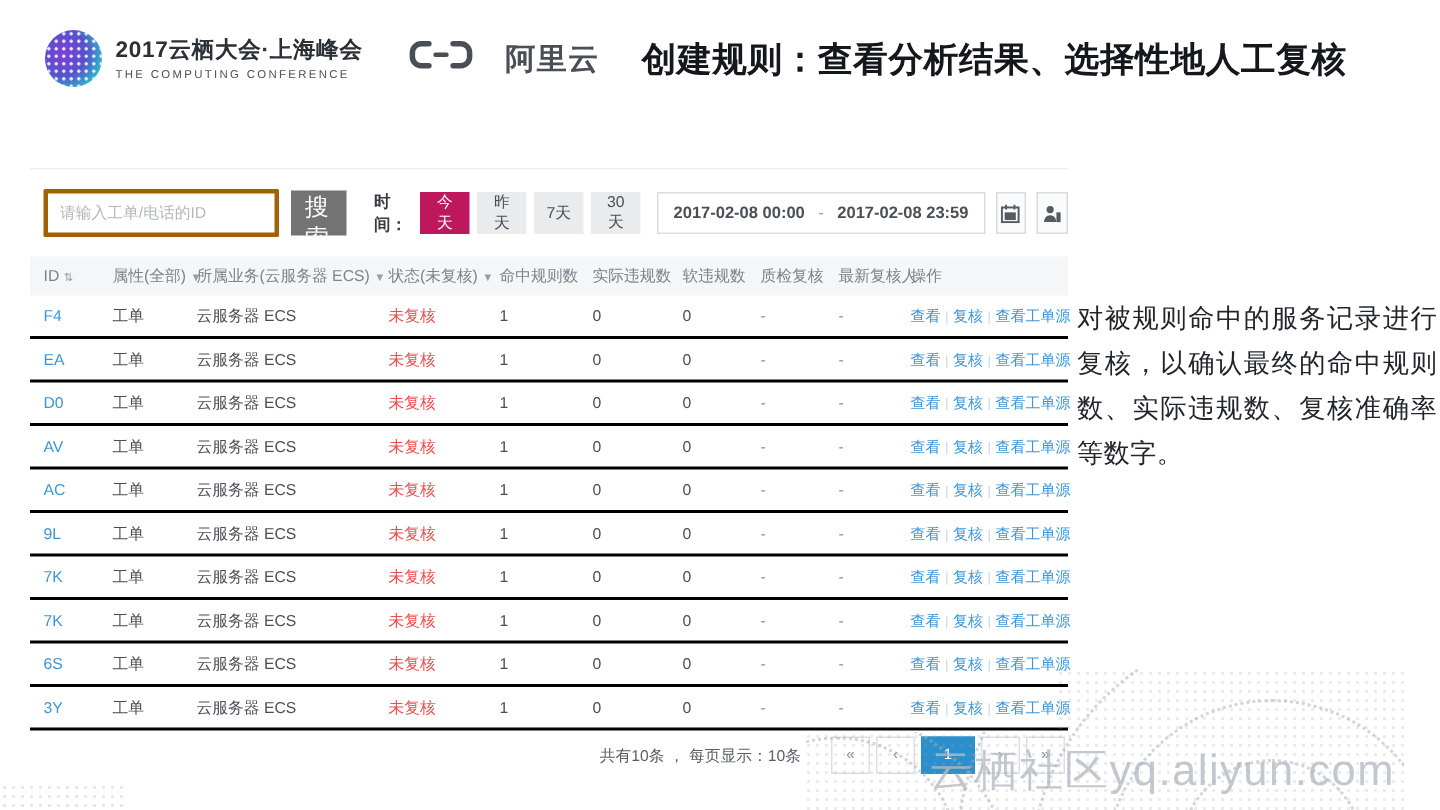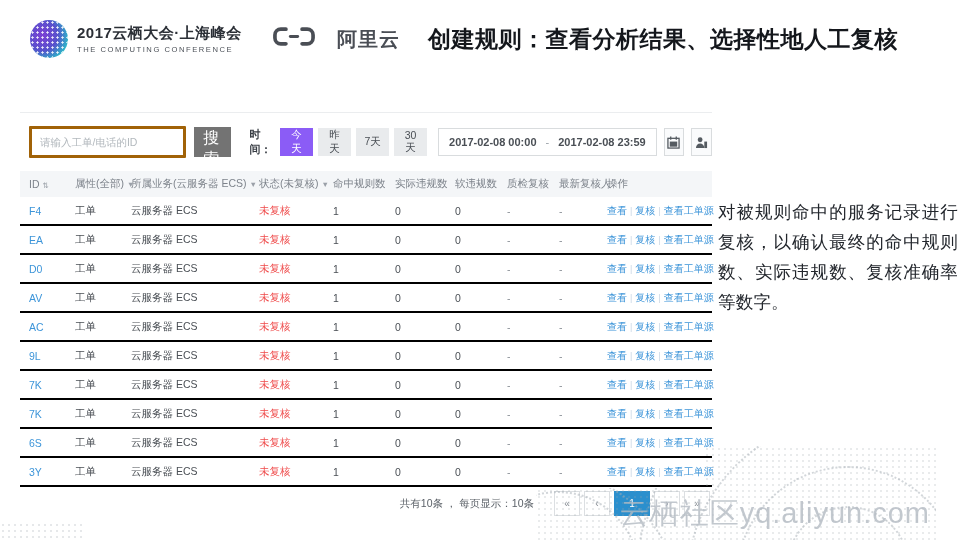--- a/index.html
+++ b/index.html
@@ -32,21 +32,21 @@
   .filter{display:flex;align-items:center;margin-top:13px;padding-left:9px;}
   .search-input{width:150px;height:26px;border:3px solid #a16207;border-radius:1px;
       padding:0 8px;font-size:10.5px;color:#333;outline:none;font-family:inherit;}
   .search-input::placeholder{color:#b2b8bd;}
   .search-btn{width:46px;height:30px;background:#737373;color:#fff;border:none;
       font-size:16px;letter-spacing:3px;margin-left:8px;cursor:pointer;font-family:inherit;}
   .time-label{margin-left:18px;font-size:11px;color:#383d44;font-weight:600;}
   .time-opts{display:flex;gap:5px;margin-left:6px;}
   .time-btn{min-width:33px;height:28px;padding:0 7px;background:#e9ebed;color:#4a4f55;
       font-size:10.5px;border:none;cursor:pointer;font-family:inherit;}
-  .time-btn.active{background:#8b5cf6;color:#fff;}
+  .time-btn.active{background:#be185d;color:#fff;}
   .date-box{margin-left:11px;height:26px;border:1px solid #d9dcde;display:flex;align-items:center;
       gap:9px;padding:0 10px;font-size:11px;font-weight:700;color:#4a4f55;white-space:nowrap;}
   .date-sep{color:#9aa0a7;font-weight:400;}
   .icon-btn{width:27px;height:28px;border:1px solid #d9dcde;background:#fafbfc;margin-left:7px;
       display:flex;align-items:center;justify-content:center;cursor:pointer;padding:0;}
 
   
   .table{margin-top:13px;}
   .thead,.trow{display:grid;
       grid-template-columns:46px 56px 128px 74px 62px 60px 52px 52px 48px 1fr;

